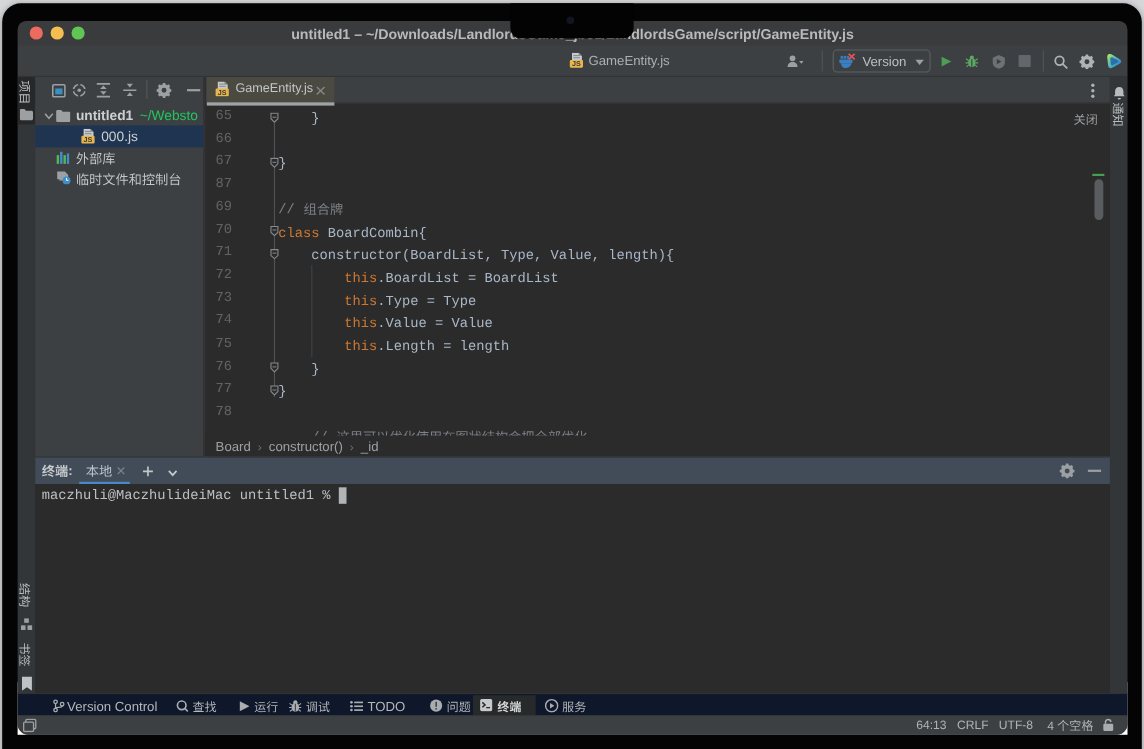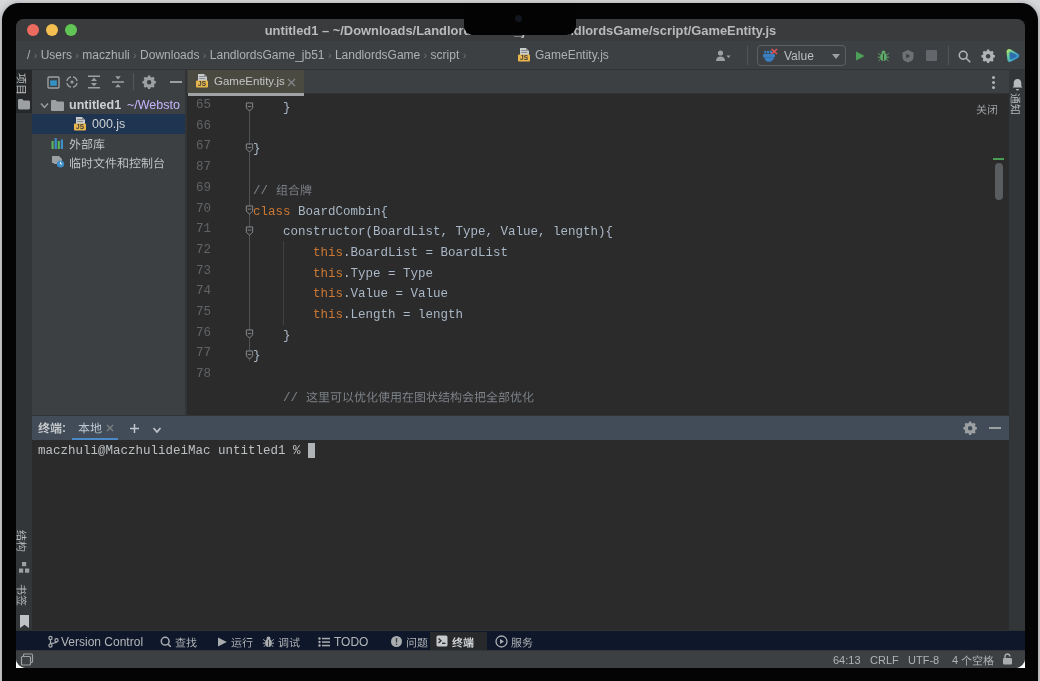--- a/index.html
+++ b/index.html
@@ -214,21 +214,20 @@
 <div class="ab screen"></div>
 <div class="ab whiteu"></div>
 <div class="ab ide">
     <div class="ab titlebar">
       <div class="ab tl" style="left:11px;background:#ec6a5f"></div>
       <div class="ab tl" style="left:30px;background:#f4bf50"></div>
       <div class="ab tl" style="left:49px;background:#61c555"></div>
       <div class="ab title">untitled1 – ~/Downloads/LandlordsGame_jb51/LandlordsGame/script/GameEntity.js</div>
     </div>
     <div class="ab navbar">
-      <span class="ab crumb" style="left:11px">/ <span class="sep">›</span> Users <span class="sep">›</span> maczhuli <span class="sep">›</span> Downloads <span class="sep">›</span> LandlordsGame_jb51 <span class="sep">›</span> LandlordsGame <span class="sep">›</span> script <span class="sep">›</span></span>
       <svg class="ic" width="14" height="14" viewBox="0 0 14 14" style="left:501px;top:7px">
         <path d="M3 0 H9 L12 3 V7 H3 Z" fill="#c8cbce"></path>
         <path d="M9 0 L12 3 H9 Z" fill="#8a8d90"></path>
         <rect x="4.2" y="2" width="5" height="1" fill="#8a8d90"></rect>
         <rect x="4.2" y="4" width="6" height="1" fill="#8a8d90"></rect>
         <rect x="1" y="6.5" width="12" height="7" rx="1" fill="#e8b64c"></rect>
         <text x="7" y="12.2" font-size="6.5" font-weight="bold" font-family="Liberation Sans" fill="#3b3b3b" text-anchor="middle">JS</text>
       </svg>
       <span class="ab crumb" style="left:519px">GameEntity.js</span>
       <svg class="ic" width="16" height="14" viewBox="0 0 16 14" style="left:699px;top:8px">
@@ -240,21 +239,21 @@
       <div class="ab" style="left:741px;top:4px;width:89px;height:21px;border:1px solid #5e6163;border-radius:4px"></div>
       <svg class="ic" width="17" height="15" viewBox="0 0 17 15" style="left:746px;top:7px">
         <rect x="1" y="6" width="12" height="3.4" rx="1" fill="#3a7fc2"></rect>
         <path d="M2.5 9.4 h9.5 c-.5 3-3 4.4-5.5 4.4 C4 13.8 2.7 11.8 2.5 9.4 Z" fill="#3a7fc2"></path>
         <rect x="2.2" y="2.8" width="2.1" height="2.6" fill="#3a7fc2"></rect>
         <rect x="5" y="2.8" width="2.1" height="2.6" fill="#3a7fc2"></rect>
         <rect x="7.8" y="2.8" width="2.1" height="2.6" fill="#3a7fc2"></rect>
         <line x1="9.5" y1="1" x2="15" y2="6" stroke="#e05555" stroke-width="1.6"></line>
         <line x1="15" y1="1" x2="9.5" y2="6" stroke="#e05555" stroke-width="1.6"></line>
       </svg>
-      <span class="ab" style="left:768px;top:8px;font-size:12px;color:#bcbfc1">Value</span>
+      <span class="ab" style="left:768px;top:8px;font-size:12px;color:#bcbfc1">Version</span>
       <svg class="ic" width="8" height="5" viewBox="0 0 8 5" style="left:816px;top:13px">
         <path d="M0 0 L8 0 L4 5 Z" fill="#9da0a3"></path>
       </svg>
       <svg class="ic" width="13" height="13" viewBox="0 0 13 13" style="left:838px;top:9px">
         <path d="M2 1.5 L10.8 6 L2 10.5 Z" fill="#4d9e58"></path>
       </svg>
       <svg class="ic" width="13" height="13" viewBox="0 0 13 13" style="left:861px;top:8px">
         <ellipse cx="6.5" cy="8" rx="3.4" ry="4" fill="#5da767"></ellipse>
         <circle cx="6.5" cy="3.4" r="1.9" fill="#5da767"></circle>
         <line x1="6.5" y1="4.8" x2="6.5" y2="11.6" stroke="#33373a" stroke-width=".9"></line>
@@ -365,21 +364,21 @@
       </svg>
       <div class="ab" style="left:138px;top:11px;width:12px;height:2px;background:#9da0a3"></div>
       <div class="ab" style="left:0;top:25px;width:153px;height:20px">
         <svg class="ic" width="9" height="9" viewBox="0 0 9 9" style="left:8px;top:6px">
           <path d="M1 2.5 L4.5 6.5 L8 2.5" fill="none" stroke="#9da0a3" stroke-width="1.4"></path>
         </svg>
         <svg class="ic" width="13" height="11" viewBox="0 0 13 11" style="left:19px;top:5px">
           <path d="M0 1.3 C0 .6.5 0 1.2 0 H4.6 L6 1.5 H11.8 C12.5 1.5 13 2 13 2.7 V9.7 C13 10.4 12.5 11 11.8 11 H1.2 C.5 11 0 10.4 0 9.7 Z" fill="#9da0a3"></path>
         </svg>
         <span class="ab" style="left:37px;top:3px;font-weight:bold;color:#cdd0d2">untitled1</span>
-        <span class="ab" style="left:95px;top:3px;color:#c4b5fd">~/Websto</span>
+        <span class="ab" style="left:95px;top:3px;color:#22c55e">~/Websto</span>
       </div>
       <div class="ab" style="left:0;top:44px;width:153px;height:20px;background:#1e3450">
         <svg class="ic" width="14" height="14" viewBox="0 0 14 14" style="left:41px;top:3px">
           <path d="M3 0 H9 L12 3 V7 H3 Z" fill="#c8cbce"></path>
           <path d="M9 0 L12 3 H9 Z" fill="#8a8d90"></path>
           <rect x="4.2" y="2" width="5" height="1" fill="#8a8d90"></rect>
           <rect x="4.2" y="4" width="6" height="1" fill="#8a8d90"></rect>
           <rect x="1" y="6.5" width="12" height="7" rx="1" fill="#e8b64c"></rect>
           <text x="7" y="12.2" font-size="6.5" font-weight="bold" font-family="Liberation Sans" fill="#3b3b3b" text-anchor="middle">JS</text>
         </svg>
@@ -547,20 +546,23 @@
         <line x1="3" y1="5" x2="7" y2="5" stroke="#868a8d" stroke-width="1"></line>
       </svg>
       <svg class="fold" style="top:279.9px" width="10" height="11" viewBox="0 0 10 11">
         <path d="M1.5 1 H8.5 V6.5 L5 10 L1.5 6.5 Z" fill="#2b2b2b" stroke="#868a8d" stroke-width="1.1"></path>
         <line x1="3" y1="5" x2="7" y2="5" stroke="#868a8d" stroke-width="1"></line>
       </svg>
       <div class="ab" style="left:95.5px;top:171px;width:1px;height:84px;background:#3f4244"></div>
       <div class="ab" style="left:806px;top:88px;width:11px;height:2px;background:#499c54"></div>
       <div class="ab" style="left:808px;top:93px;width:8px;height:37px;background:#5a5d5f;border-radius:4px"></div>
     </div>
+    <div class="ab crumbs2">
+      <span class="ab" style="left:9px;top:3px">Board <span class="sep" style="margin:0 3px">›</span> constructor() <span class="sep" style="margin:0 3px">›</span> _id</span>
+    </div>
     <div class="ab termhead">
       <span class="ab" style="left:6px;top:5px;color:#c7cacc;font-weight:bold"><svg width="12" height="12" style="vertical-align:-2px" fill="currentColor">
           <use href="#b7ec8"></use>
         </svg><svg width="12" height="12" style="vertical-align:-2px" fill="currentColor">
           <use href="#b7aef"></use>
         </svg>:</span>
       <span class="ab" style="left:46px;top:5px;color:#bdc9d4"><svg width="12" height="12" style="vertical-align:-2px" fill="currentColor">
           <use href="#r672c"></use>
         </svg><svg width="12" height="12" style="vertical-align:-2px" fill="currentColor">
           <use href="#r5730"></use>

